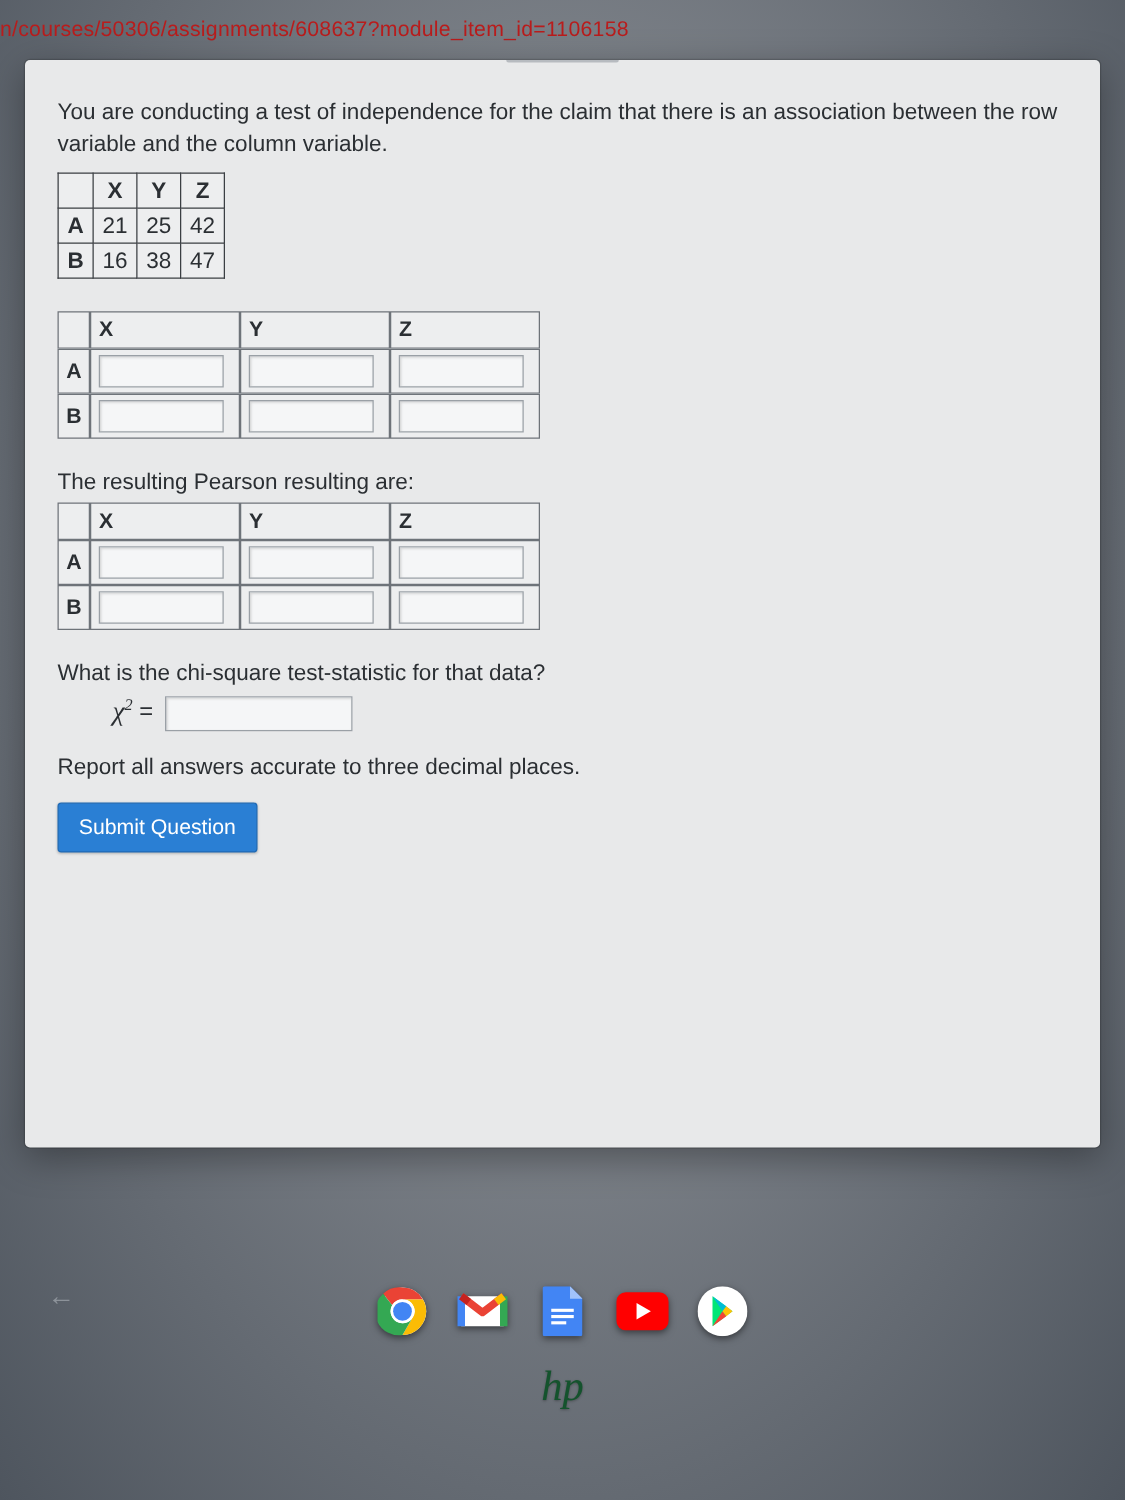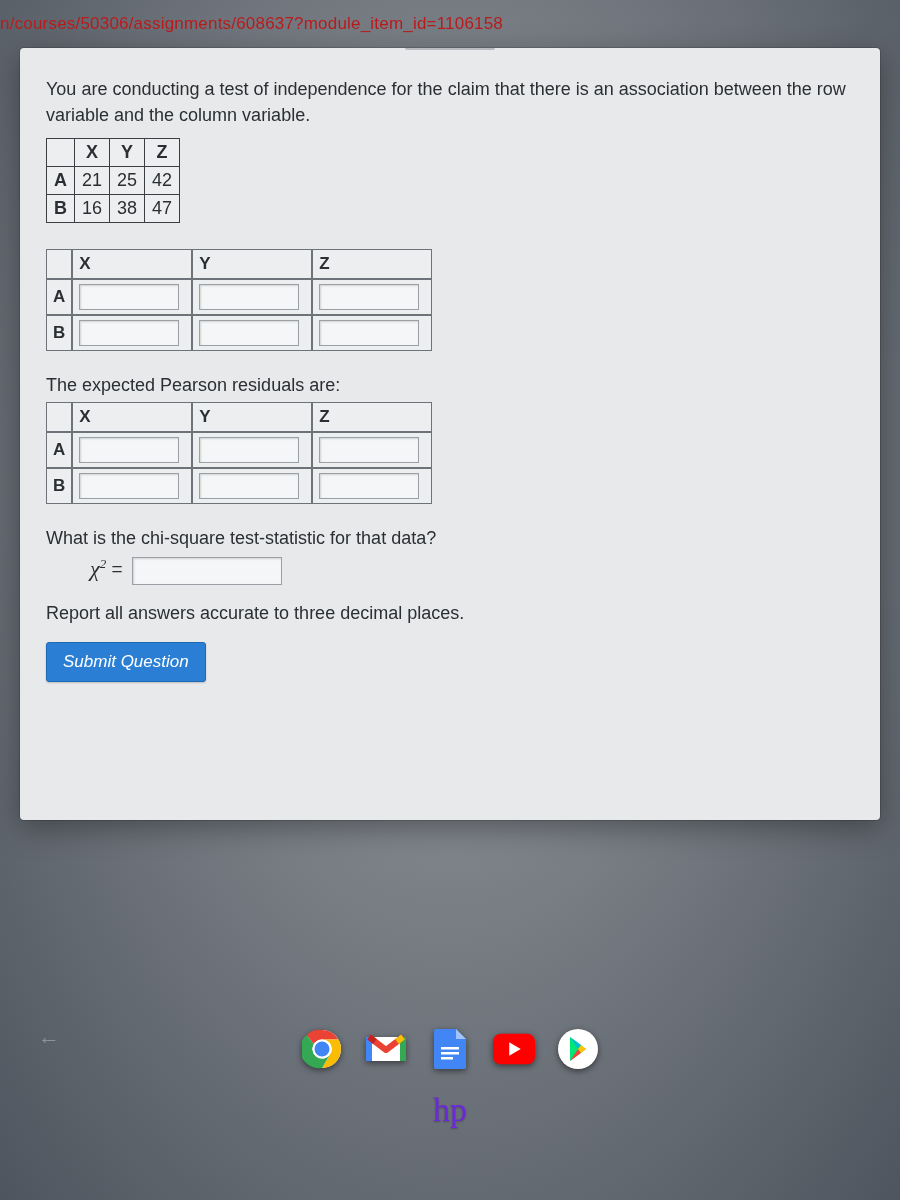--- a/index.html
+++ b/index.html
@@ -16,21 +16,21 @@
   .url-bar {
     color: #b91c1c;
     font-size: 17px;
     padding: 14px 0 14px 0;
     letter-spacing: 0.2px;
   }
   .sheet {
     background: #e8e9ea;
     margin: 0 auto;
     width: 860px;
-    height: 772px;
+    height: 870px;
     border-radius: 4px;
     box-shadow: 0 8px 30px rgba(0,0,0,0.35), 0 0 0 1px rgba(0,0,0,0.15);
     position: relative;
     overflow: hidden;
   }
   .tab-handle {
     position: absolute;
     top: -2px;
     left: 50%;
     transform: translateX(-50%);
@@ -101,21 +101,20 @@
   .note { margin: 0 0 18px 0; }
   .submit-btn {
     background: #2a7fd4;
     color: #fff;
     border: 1px solid #1f6ab5;
     padding: 9px 16px;
     font-size: 17px;
     border-radius: 3px;
     cursor: pointer;
     box-shadow: 0 1px 2px rgba(0,0,0,0.2);
-    font-style: italic;
   }
   .taskbar {
     position: absolute;
     bottom: 130px;
     left: 50%;
     transform: translateX(-50%);
     display: flex;
     gap: 22px;
     align-items: center;
   }
@@ -132,22 +131,23 @@
     bottom: 55px;
     left: 50%;
     transform: translateX(-50%);
     width: 70px;
     height: 70px;
     border-radius: 50%;
     display: flex;
     align-items: center;
     justify-content: center;
     font-family: "Times New Roman", serif;
+    font-style: italic;
     font-size: 34px;
-    color: #6d28d9;
+    color: #14532d;
     text-shadow: 0 1px 2px rgba(0,0,0,0.3);
   }
   .back-arrow {
     position: absolute;
     left: 38px;
     bottom: 150px;
     color: #8d939a;
     font-size: 22px;
   }
 </style>
@@ -200,21 +200,21 @@
       </tr>
       <tr>
         <td class="rowhead">B</td>
         <td><input class="cell" style=""></td>
         <td><input class="cell" style=""></td>
         <td><input class="cell" style=""></td>
       </tr>
     </tbody>
       </table>
 
-    <div class="section-label">The expected Pearson residuals are:</div>
+    <div class="section-label">The resulting Pearson resulting are:</div>
     <table class="input-grid">
       <tbody>
           <tr>
         <th class="corner">&nbsp;</th>
         <th class="colhead">X</th>
         <th class="colhead">Y</th>
         <th class="colhead">Z</th>
       </tr>
       <tr>
         <td class="rowhead">A</td>

